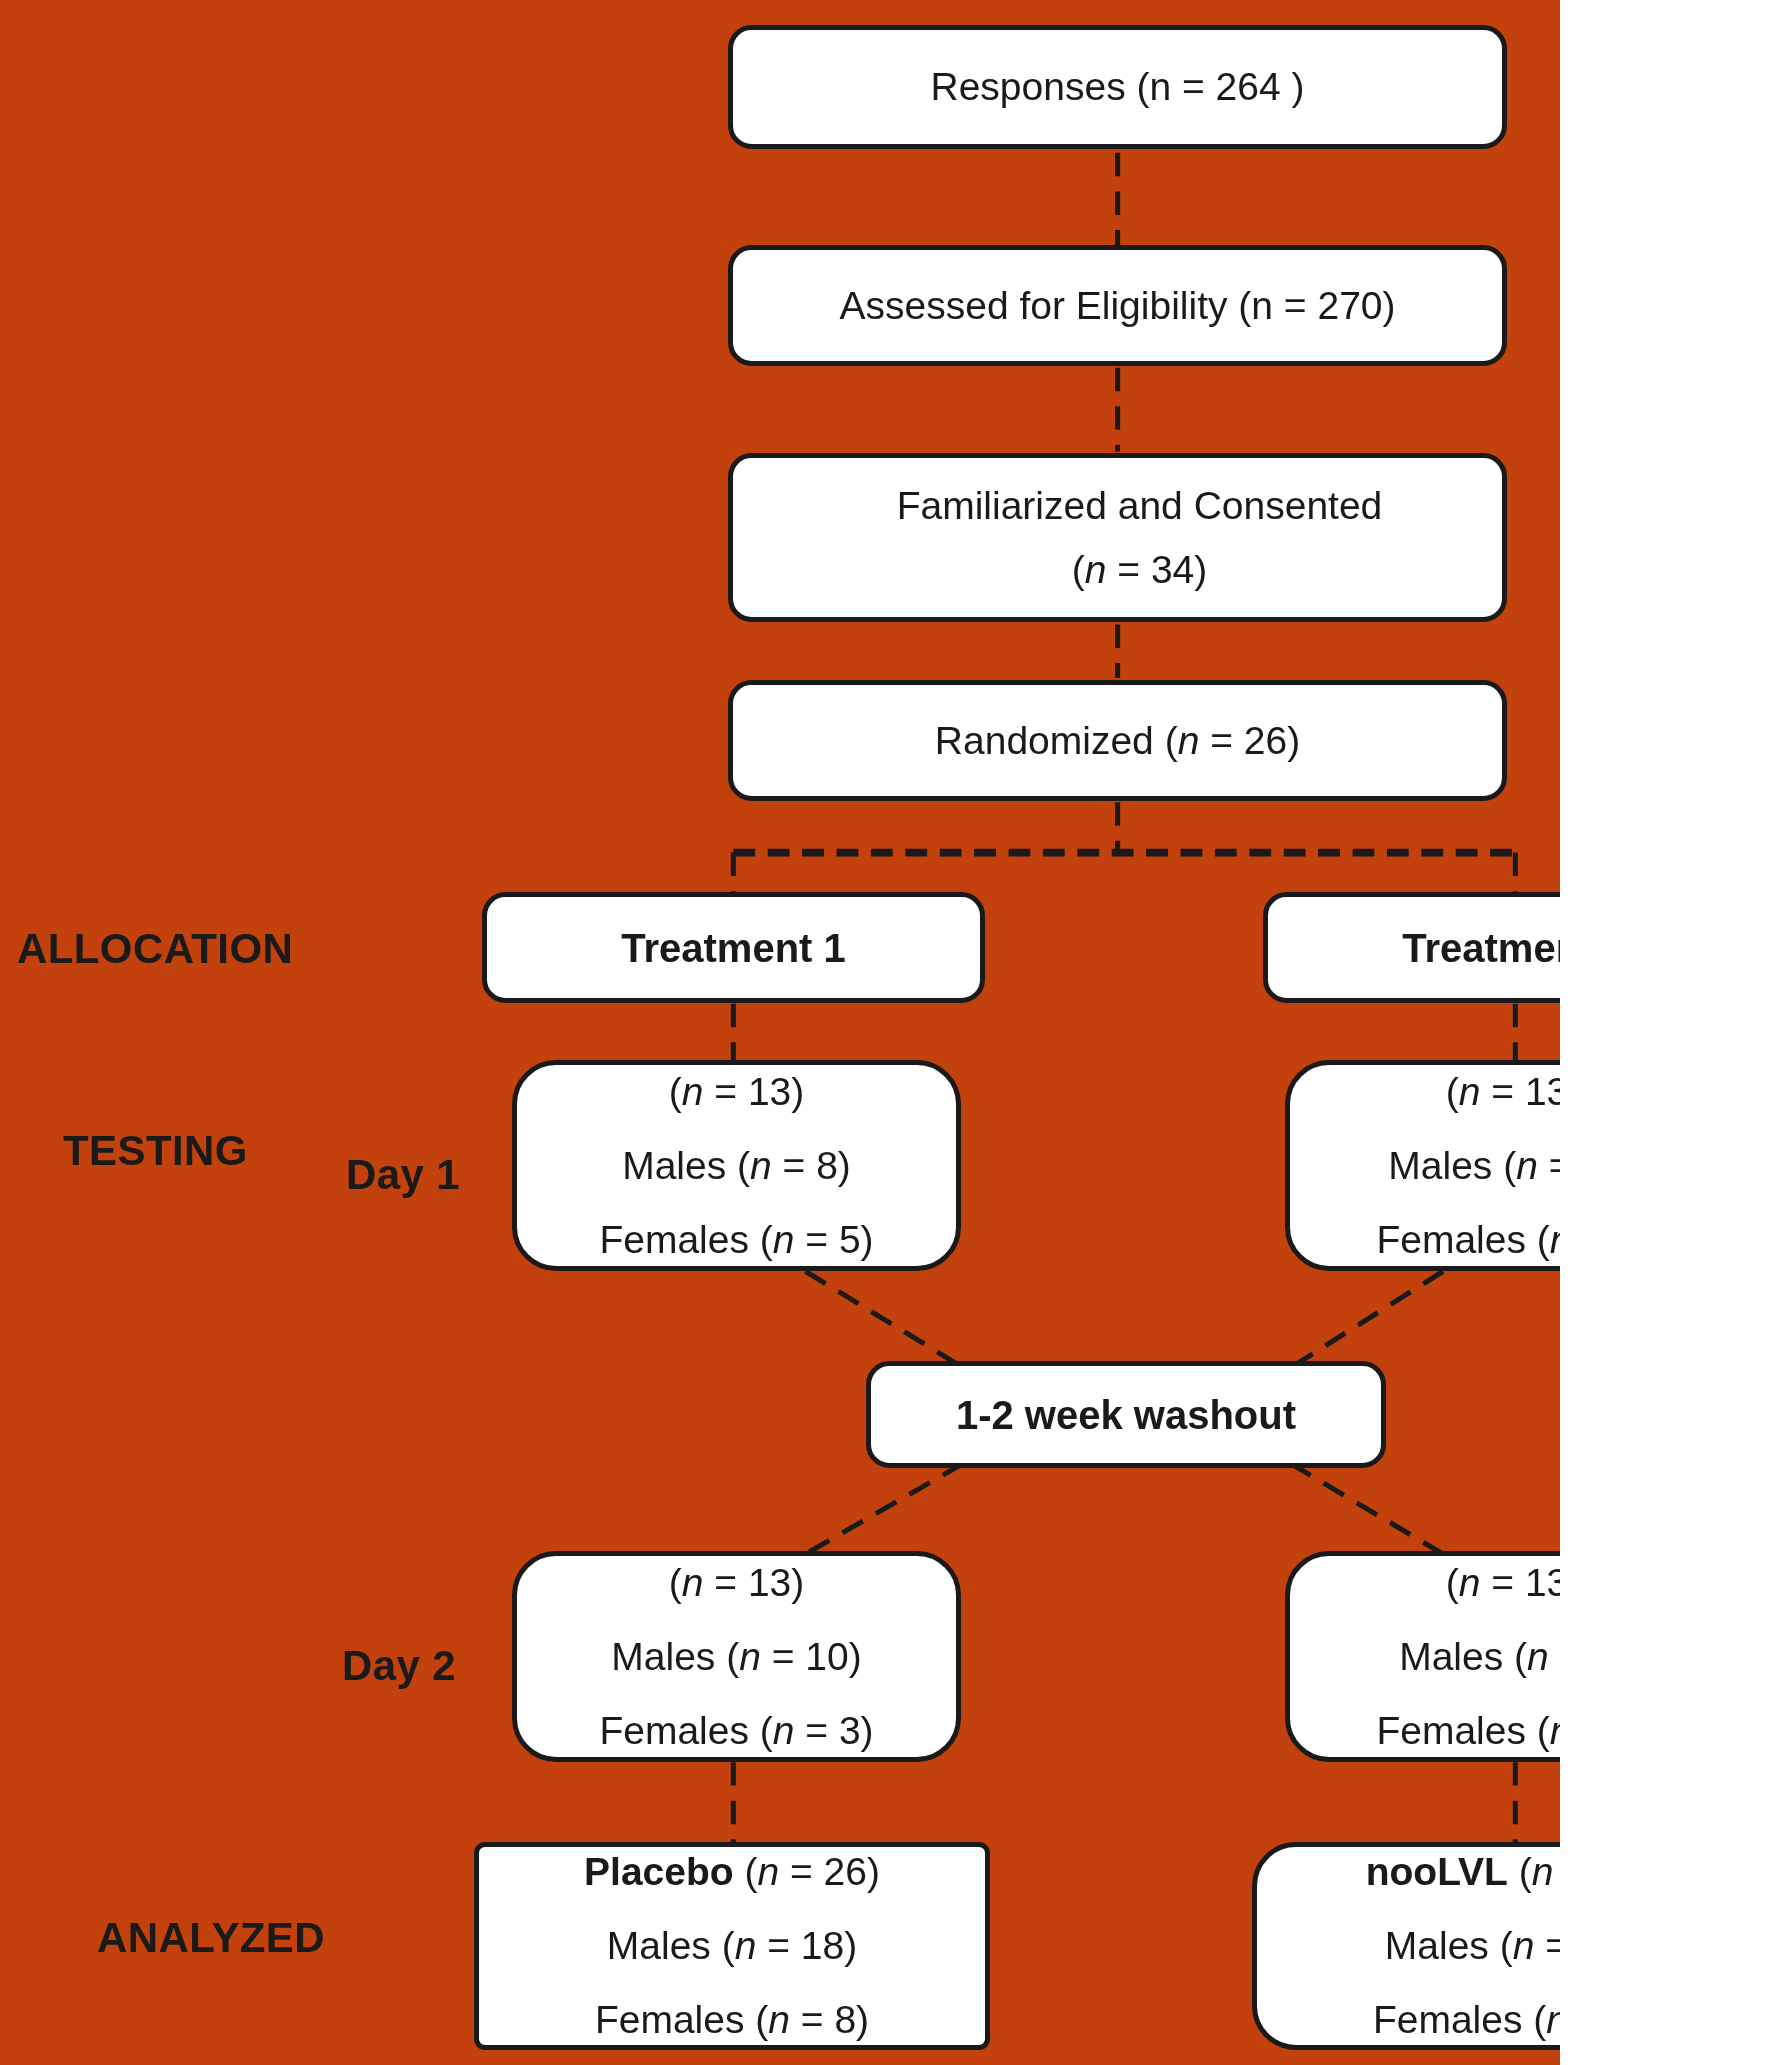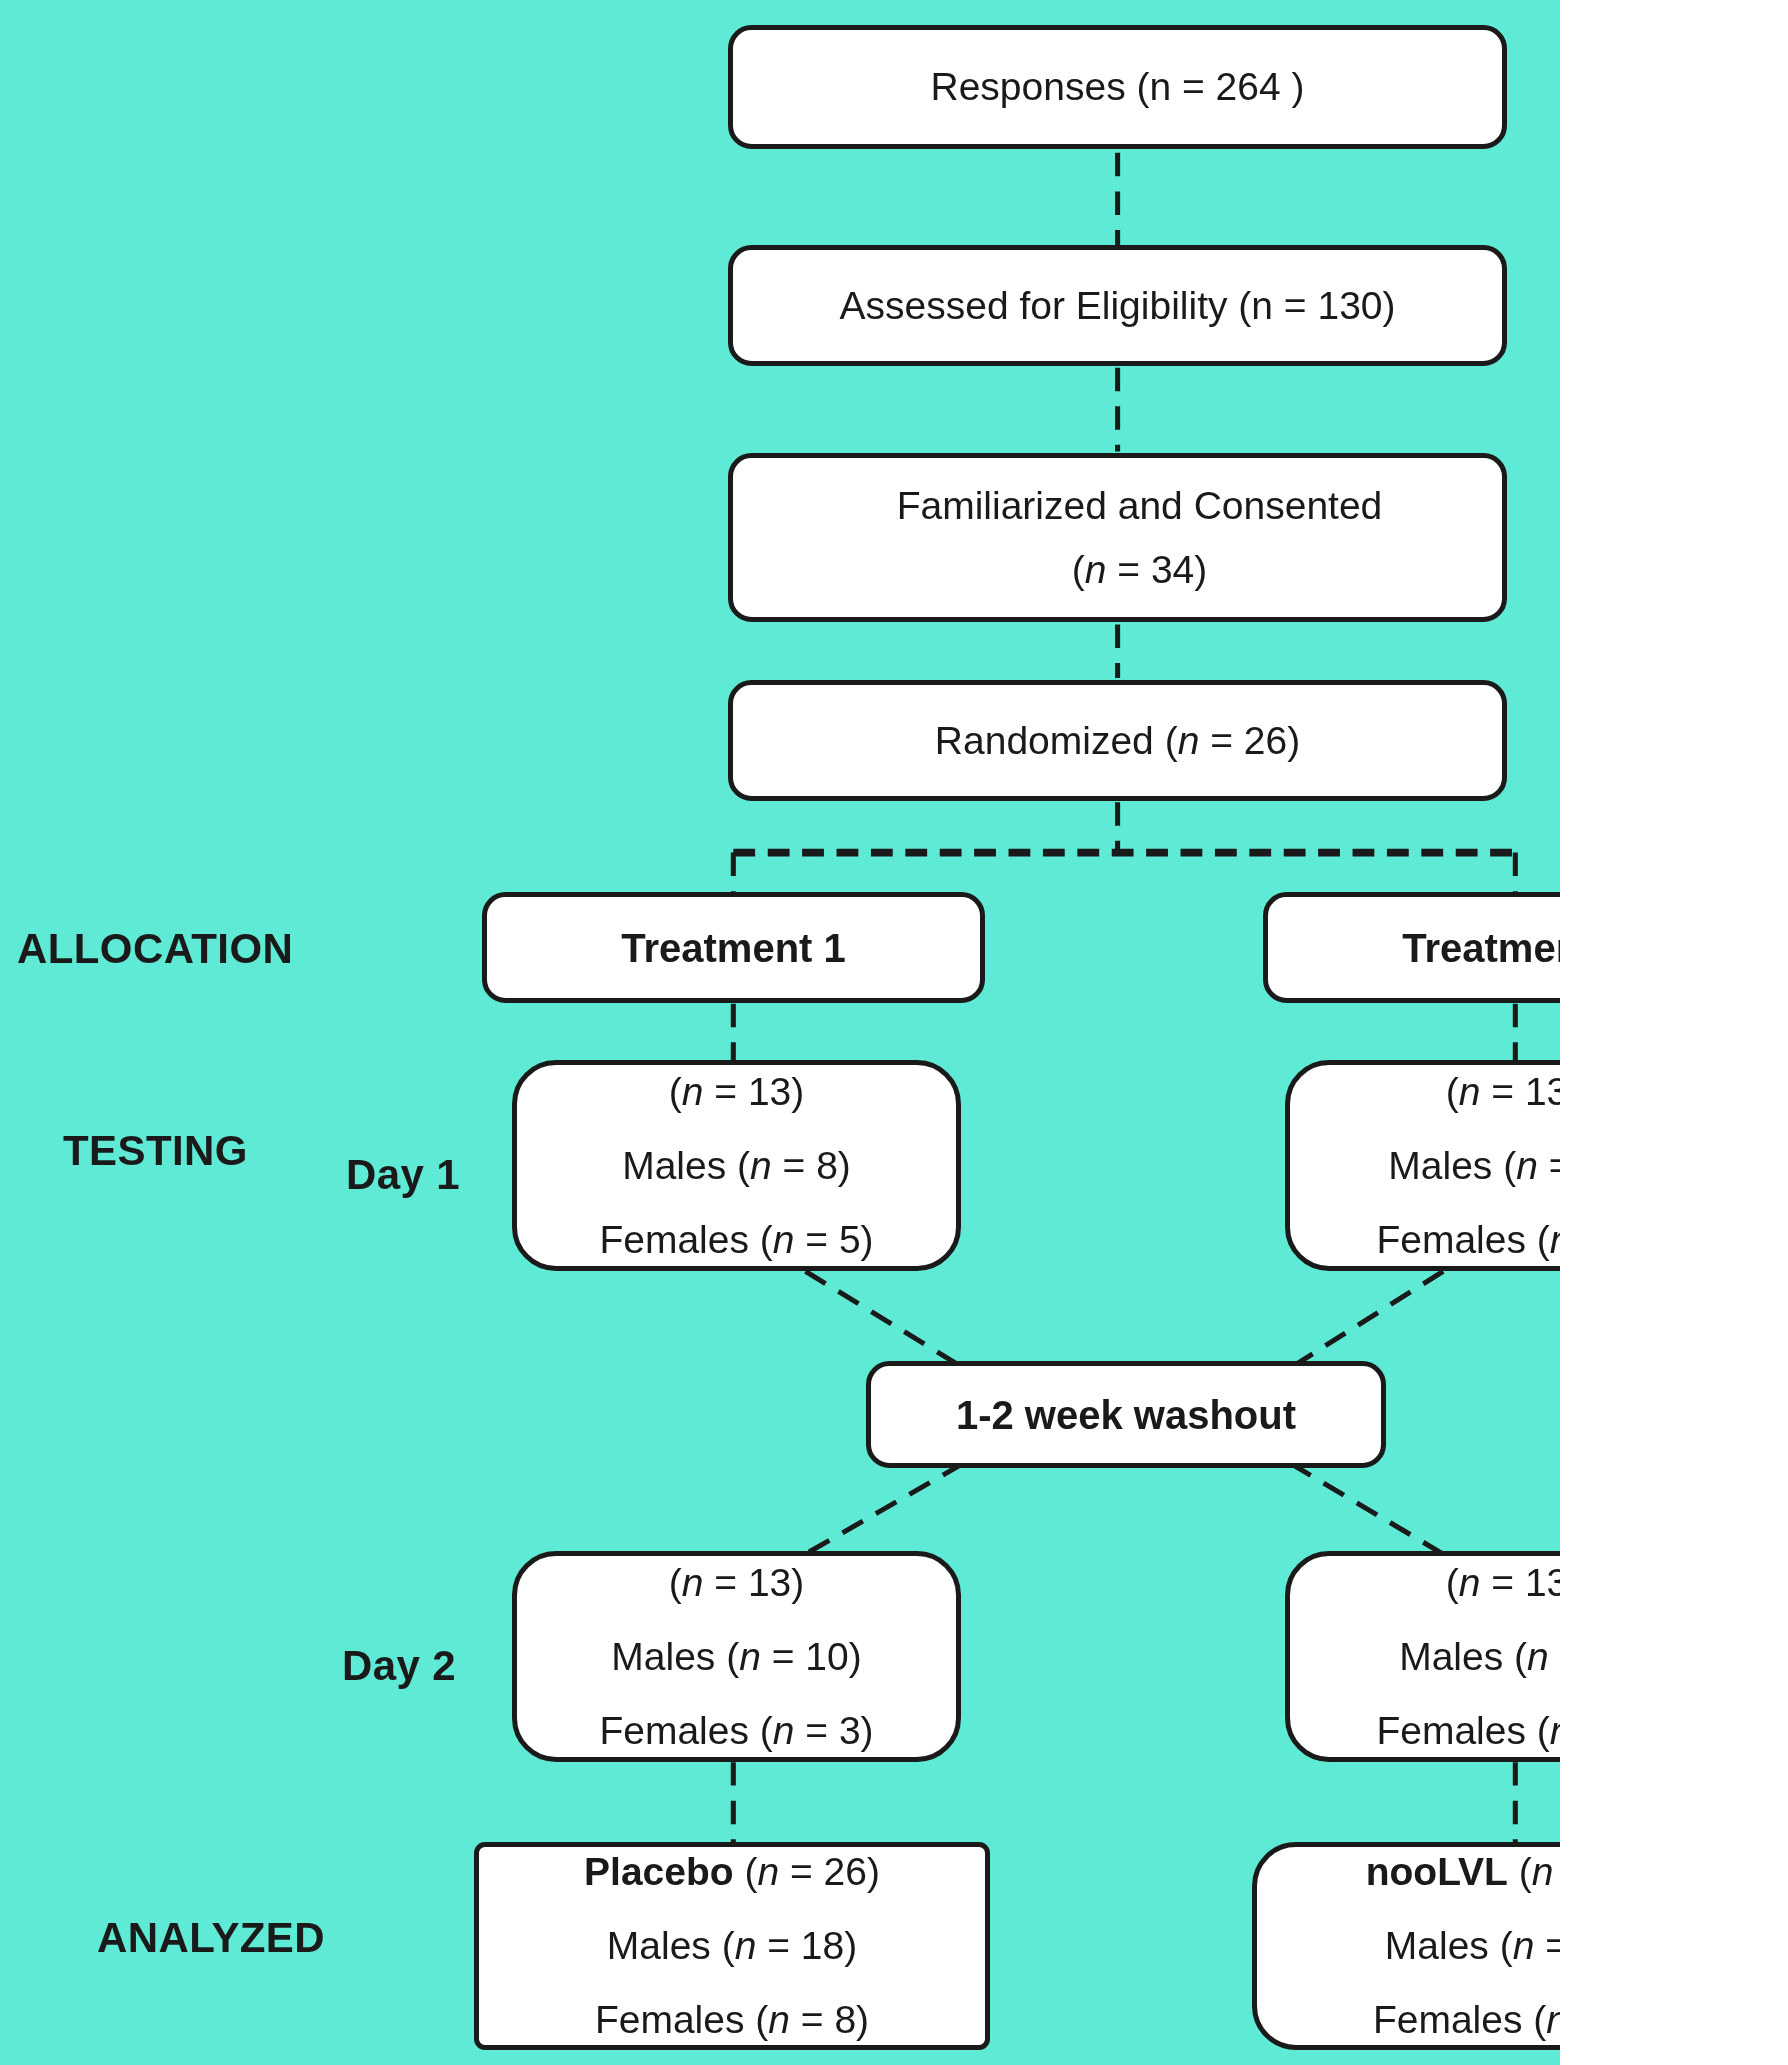--- a/index.html
+++ b/index.html
@@ -1,19 +1,19 @@
 <!DOCTYPE html>
 <html style="font-size:13.4px"><head>
 <meta charset="utf-8">
 <style>
   * { margin:0; padding:0; box-sizing:border-box; }
   html, body { background:#ffffff; }
   .page {
     position:relative; width:1560px; height:2066px;
-    background:#5eead4; color:#1a1a1a;
+    background:#c2410c; color:#1a1a1a;
     font-family:"Liberation Sans", sans-serif;
     overflow:hidden;
   }
   .connectors { position:absolute; left:0; top:0; width:1788px; height:2066px; }
   .connectors line { stroke:#1a1a1a; stroke-width:6; stroke-dasharray:28 18; }
   .connectors line.split { stroke-width:9; stroke-dasharray:26 15; }
   .box {
     position:absolute; background:#ffffff;
     border:5px solid #1a1a1a; border-radius:23.5px;
     display:flex; flex-direction:column; align-items:center; justify-content:center;
@@ -52,21 +52,21 @@
 
     <line x1="874" y1="2100" x2="874" y2="2198"></line>
     <line x1="1806" y1="2100" x2="1806" y2="2198"></line>
   </svg>
 
   <div class="box" style="left:728px; top:25px; width:779px; height:124px;">
     <span class="bline">Responses (n = 264 )</span>
   </div>
 
   <div class="box" style="left:728px; top:245px; width:779px; height:121px;">
-    <span class="bline">Assessed for Eligibility (n = 130)</span>
+    <span class="bline">Assessed for Eligibility (n = 270)</span>
   </div>
 
   <div class="box" style="left:728px; top:453px; width:779px; height:169px;padding-left:44px;">
     <span class="bline">Familiarized and Consented</span>
     <span class="bline">(<i>n</i> = 34)</span>
   </div>
 
   <div class="box" style="left:728px; top:680px; width:779px; height:121px;">
     <span class="bline">Randomized (<i>n</i> = 26)</span>
   </div>

